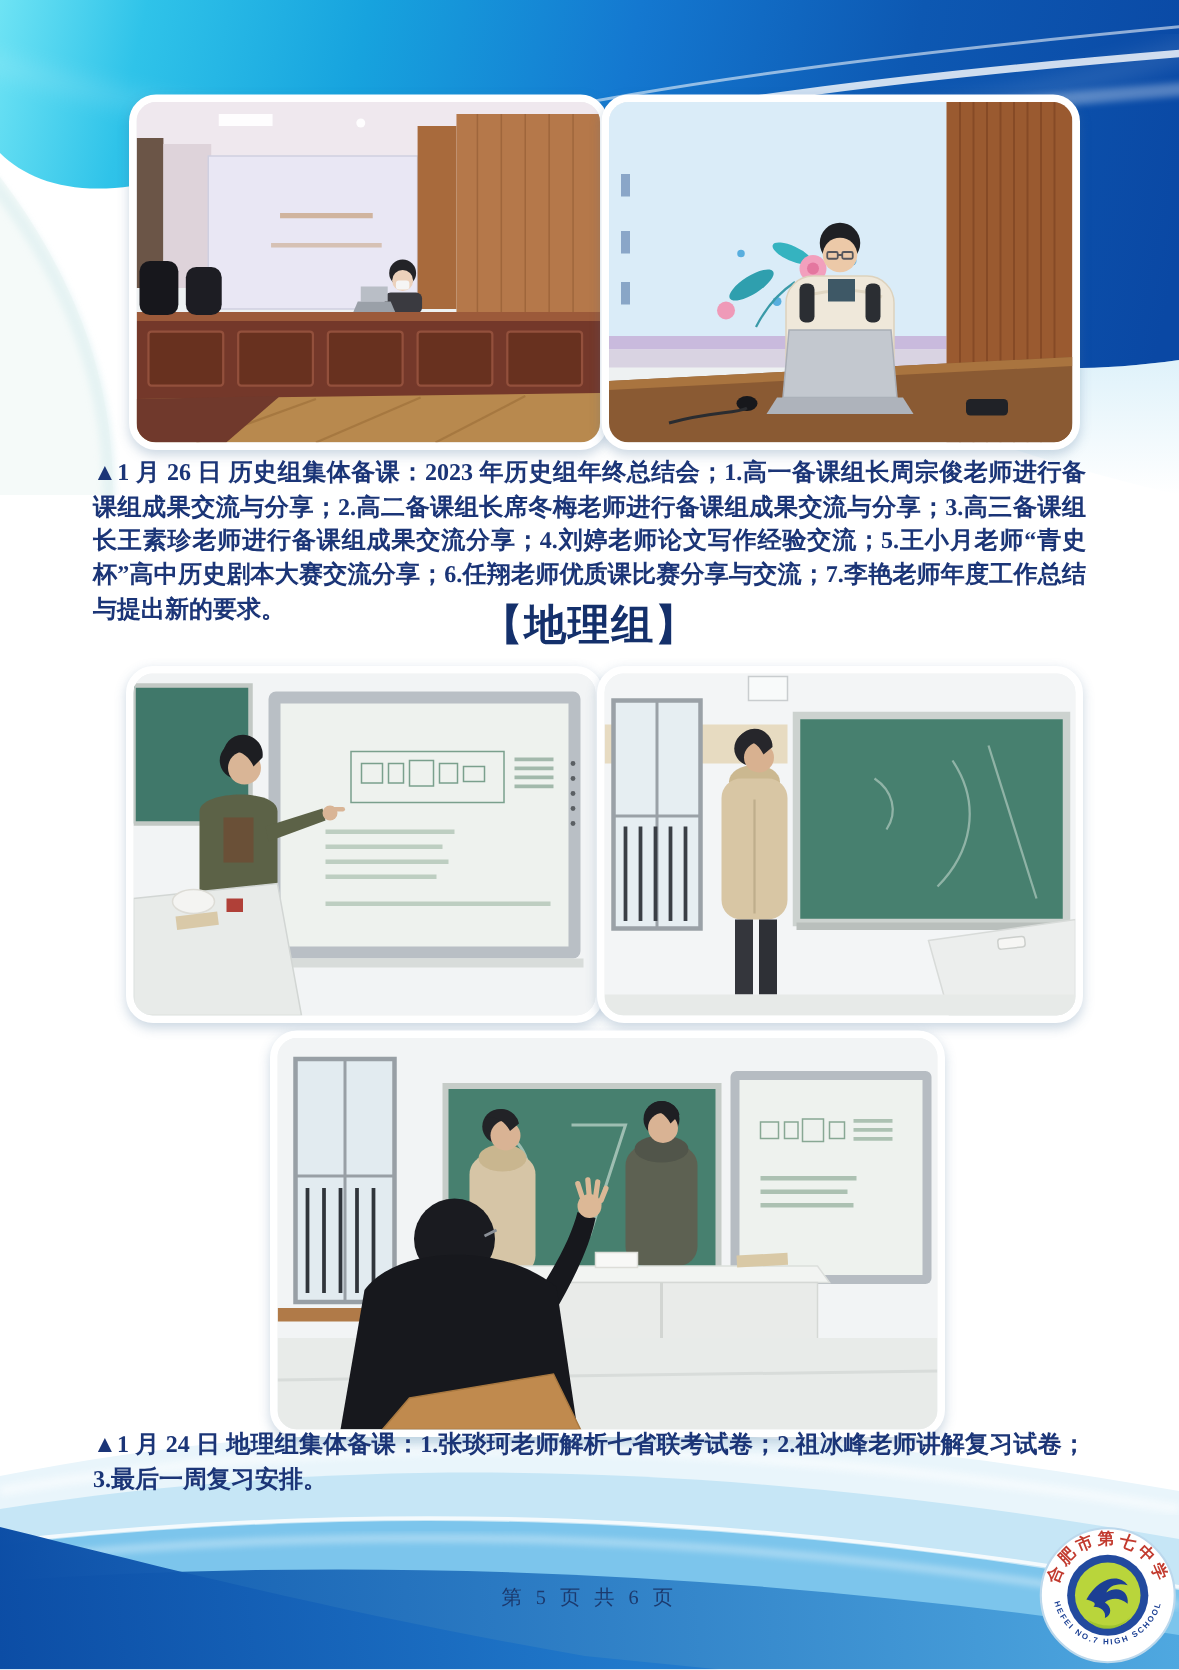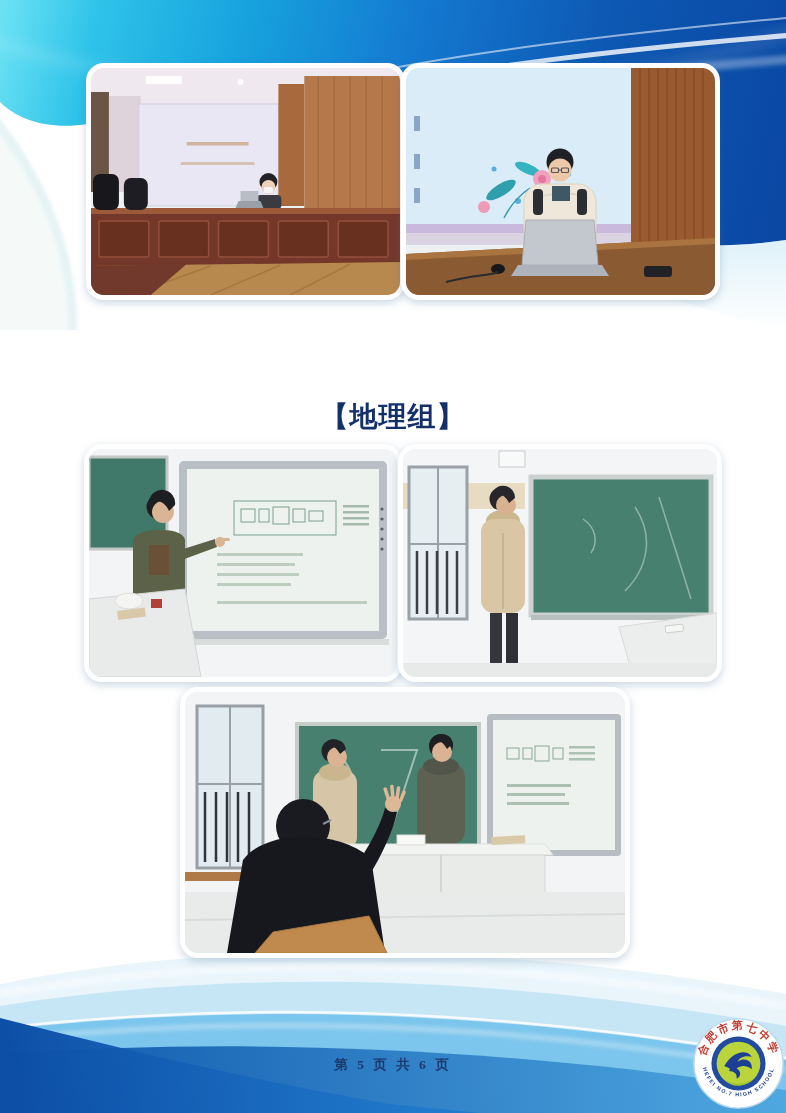--- a/index.html
+++ b/index.html
@@ -11,21 +11,21 @@
   .photo{position:absolute;z-index:2;margin:0;padding:0;border:5px solid #ffffff;
          border-radius:18px;overflow:hidden;background:#eef1f2;
          box-shadow:0 3px 8px rgba(70,110,150,.28);}
   .photo svg{display:block;width:100%;height:100%;}
   .caption{position:absolute;z-index:3;margin:0;color:#1b3577;font-weight:700;
            font-size:16px;line-height:1.42;text-align:justify;}
   .section-header{position:absolute;z-index:3;margin:0;width:100%;text-align:center;
            font-family:"Liberation Sans","DejaVu Sans",sans-serif;
            font-size:28px;font-weight:800;color:#14306b;letter-spacing:1px;}
   .footer-page{position:absolute;z-index:3;width:100%;text-align:center;
-           font-size:13.5px;font-weight:700;color:#1c3a6e;letter-spacing:3px;}
+           font-size:13.5px;font-weight:400;color:#1c3a6e;letter-spacing:3px;}
   .logo{position:absolute;z-index:3;}
 </style>
 </head>
 <body>
 
 <div class="page">
 
   <svg class="deco top" width="786" height="330" viewBox="0 0 786 330">
     <defs>
       <linearGradient id="bandGrad" gradientUnits="userSpaceOnUse" x1="0" y1="0" x2="786" y2="170">
@@ -188,20 +188,21 @@
       <g>
         <polygon points="120,152 188,152 192,197 116,197" fill="#c3c8cf" stroke="#a9aeb6"></polygon>
         <polygon points="112,197 196,197 203,208 105,208" fill="#aeb3bb"></polygon>
       </g>
       <ellipse cx="92" cy="201" rx="7" ry="5" fill="#17181c"></ellipse>
       <path d="M40,214 C70,206 84,208 92,204" stroke="#2a2c30" stroke-width="2" fill="none"></path>
       <rect x="238" y="198" width="28" height="11" rx="3" fill="#202227"></rect>
     </svg>
   </figure>
 
+  <p class="caption" style="left:62px;top:305px;width:662px;">▲1 月 26 日  历史组集体备课：2023 年历史组年终总结会；1.高一备课组长周宗俊老师进行备课组成果交流与分享；2.高二备课组长席冬梅老师进行备课组成果交流与分享；3.高三备课组长王素珍老师进行备课组成果交流分享；4.刘婷老师论文写作经验交流；5.王小月老师“青史杯”高中历史剧本大赛交流分享；6.任翔老师优质课比赛分享与交流；7.李艳老师年度工作总结与提出新的要求。</p>
 
   <h2 class="section-header" style="top:398px;">【地理组】</h2>
 
   <figure class="photo" style="left:84px;top:444px;width:308px;height:228px;">
     <svg viewBox="0 0 308 228" preserveAspectRatio="none">
       <rect x="0" y="0" width="308" height="228" fill="#f2f4f5"></rect>
       <rect x="0" y="8" width="78" height="92" fill="#40786a" stroke="#c2c8c4" stroke-width="3"></rect>
       <g>
         <rect x="90" y="12" width="208" height="178" rx="5" fill="#b9bfc5"></rect>
         <rect x="98" y="20" width="192" height="162" fill="#eef2ee"></rect>
@@ -379,20 +380,21 @@
           <rect x="218" y="98" width="3.5" height="12" rx="1.5" transform="rotate(22 218 98)"></rect>
         </g>
         <circle cx="118" cy="134" r="27" fill="#1a1b20"></circle>
         <line x1="138" y1="132" x2="146" y2="128" stroke="#8a8f96" stroke-width="2"></line>
         <path d="M58,168 C80,138 150,136 186,166 L200,261 L42,261 Z" fill="#17181d"></path>
         <polygon points="88,240 184,224 202,261 70,261" fill="#c08a4e" stroke="#a87840"></polygon>
       </g>
     </svg>
   </figure>
 
+  <p class="caption" style="left:62px;top:953px;width:662px;">▲1 月 24 日  地理组集体备课：1.张琰珂老师解析七省联考试卷；2.祖冰峰老师讲解复习试卷；3.最后一周复习安排。</p>
 
   <div class="footer-page" style="top:1056px;">第 5 页 共 6 页</div>
 
   <div class="logo" style="left:691px;top:1016px;width:95px;height:95px;">
     <svg width="95" height="95" viewBox="-50 -50 100 100">
       <defs>
         <path id="arcTop" d="M -36,0 A 36,36 0 0 1 36,0" fill="none"></path>
         <path id="arcBot" d="M -38.5,-4 A 38.5,38.5 0 0 0 38.5,-4" fill="none"></path>
       </defs>
       <circle r="47" fill="#ffffff" stroke="#bcd8ec" stroke-width="1.5"></circle>

